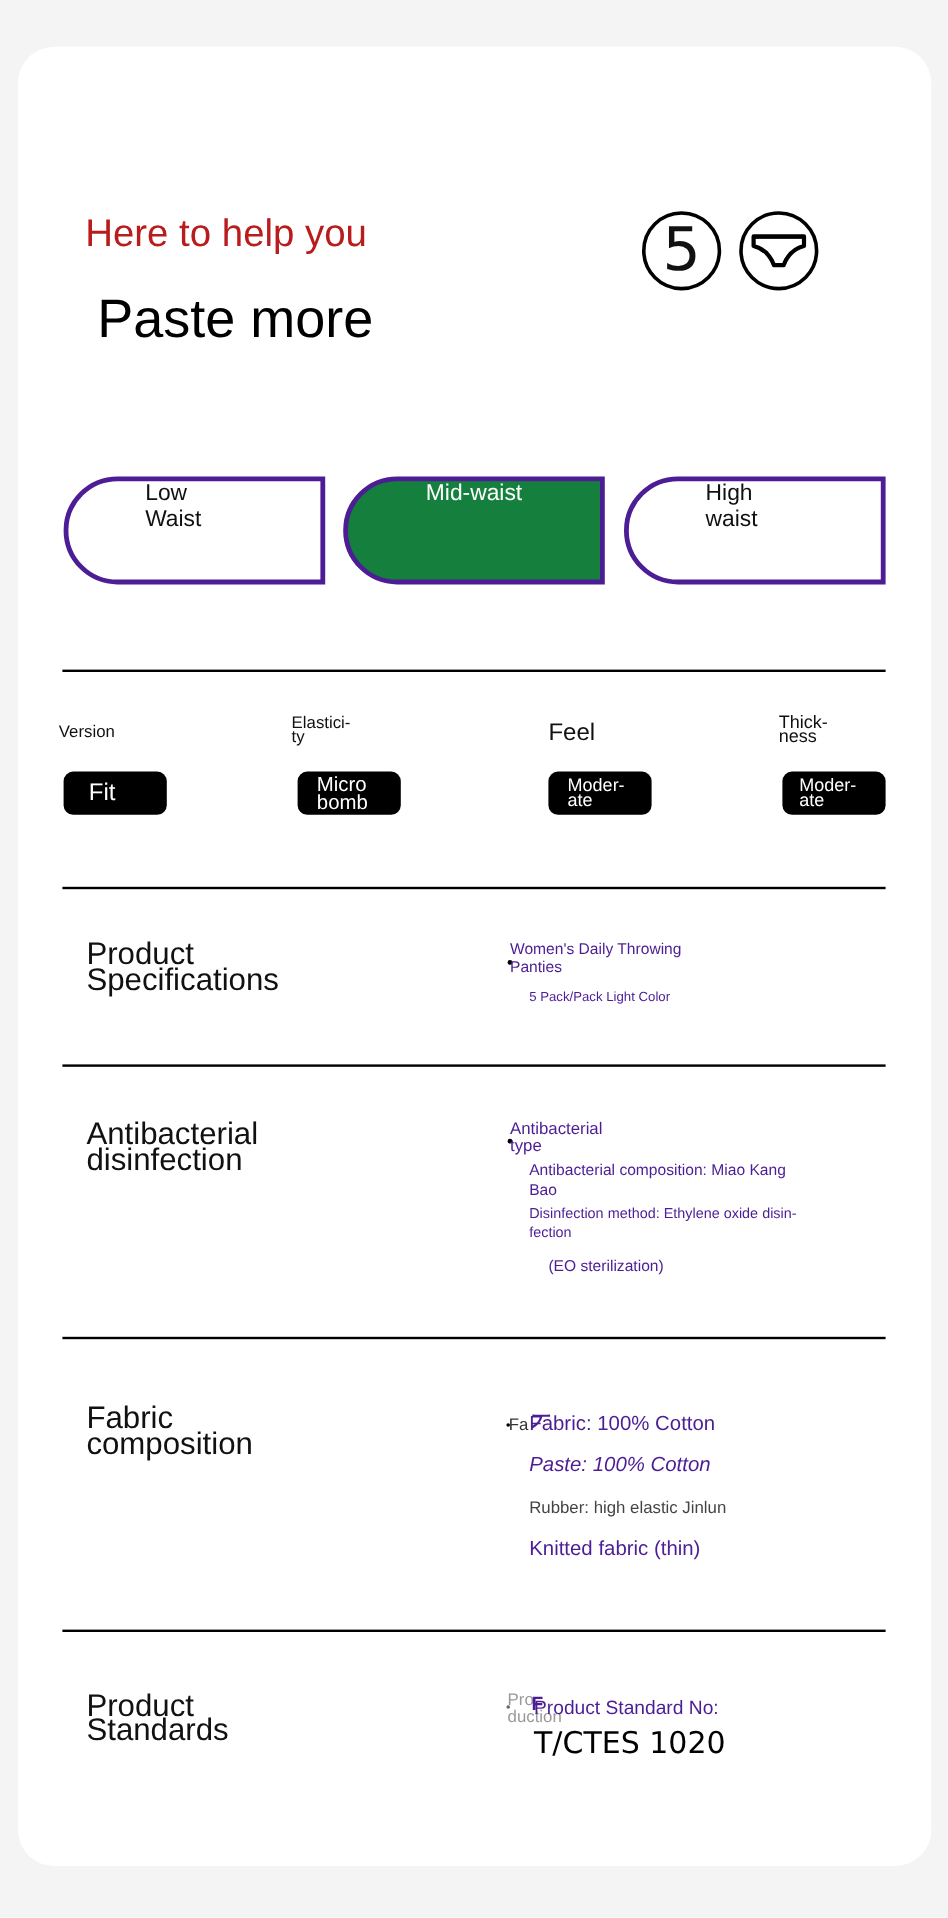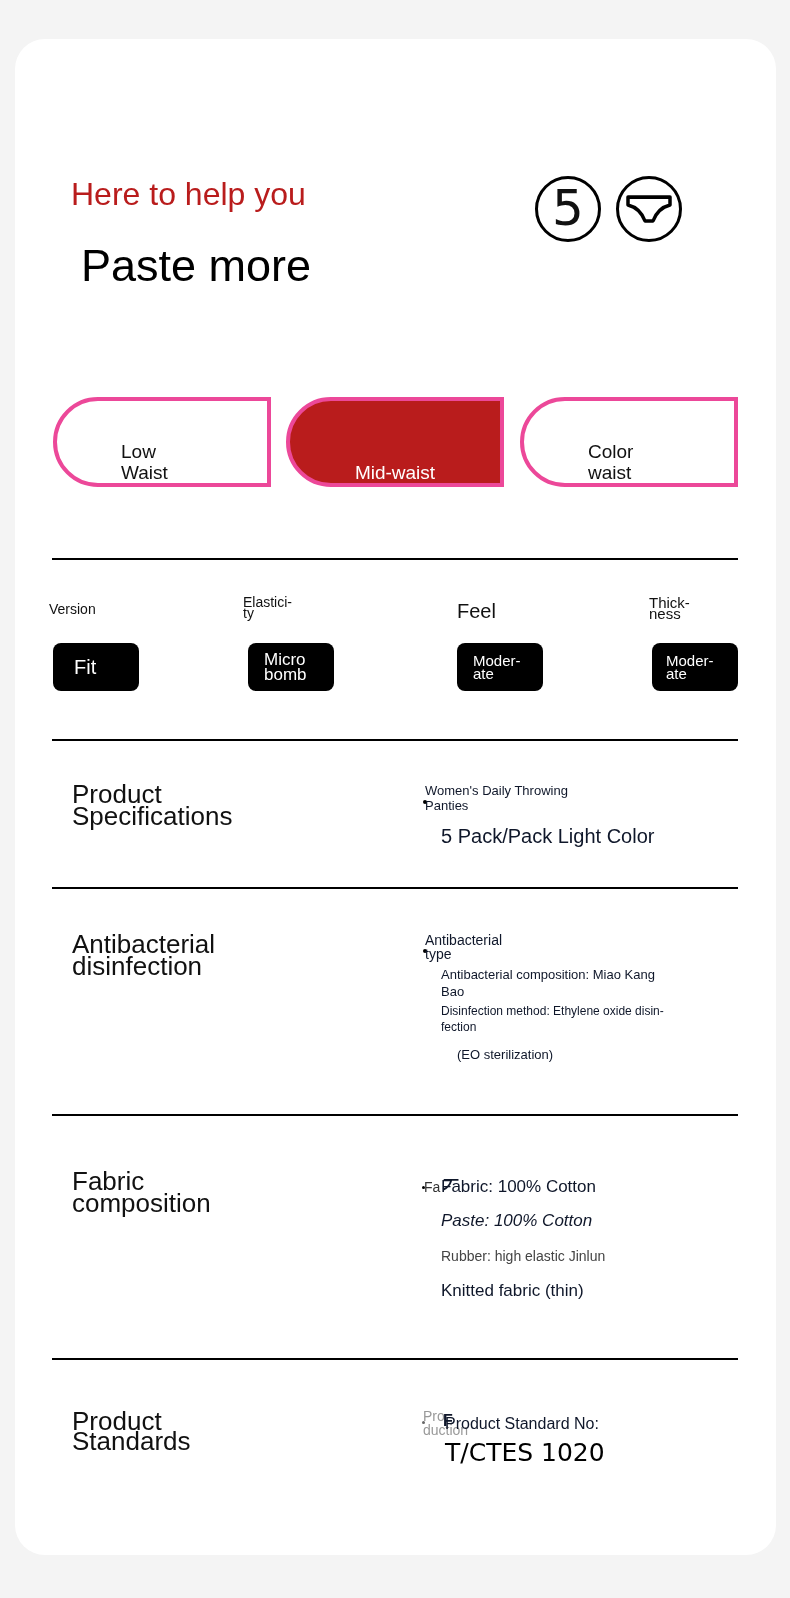--- a/index.html
+++ b/index.html
@@ -24,44 +24,44 @@
       position: absolute; width: 66px; height: 66px; border: 3px solid #000;
       border-radius: 50%; box-sizing: border-box; display: flex;
       align-items: center; justify-content: center; background: #fff;
     }
     .circle-icon.num { left: 535px; top: 176px; }
     .circle-icon.num span { font-family: "DejaVu Sans", sans-serif; font-size: 50px; line-height: 1; margin-top: -2px; }
     .circle-icon.pant { left: 616px; top: 176px; }
 
     .waist-btn {
       position: absolute; top: 397px; width: 218px; height: 90px;
-      box-sizing: border-box; border: 4px solid #ec4899;
+      box-sizing: border-box; border: 4px solid #4c1d95;
       border-radius: 45px 0 0 45px; background: #fff;
-      display: flex; align-items: flex-end; cursor: pointer;
+      display: flex; align-items: flex-start; cursor: pointer;
       font-size: 19px; line-height: 21px;
     }
     .waist-btn.low { left: 53px; }
-    .waist-btn.mid { left: 286px; background: #b91c1c; color: #fff; justify-content: center; }
+    .waist-btn.mid { left: 286px; background: #15803d; color: #fff; justify-content: center; }
     .waist-btn.high { left: 520px; }
     .waist-btn .lbl { padding-left: 64px; width: 80px; }
     .waist-btn.mid .lbl { padding-left: 0; width: auto; text-align: center; }
 
     .divider { position: absolute; left: 52px; width: 686px; height: 2px; background: #000; }
 
     .attr-label { position: absolute; color: #111; line-height: 13px; }
     .attr-btn {
-      position: absolute; top: 643px; width: 86px; height: 48px;
+      position: absolute; top: 643px; width: 86px; height: 36px;
       background: #000; color: #fff; border-radius: 8px;
       display: flex; align-items: center; box-sizing: border-box;
       cursor: pointer;
     }
 
     .sec-title { position: absolute; left: 72px; font-size: 26px; line-height: 22px; width: 160px; color: #111; }
     .bullet { position: absolute; width: 4px; height: 4px; background: #000; border-radius: 50%; }
-    .txt { position: absolute; color: #0f172a; white-space: nowrap; }
+    .txt { position: absolute; color: #4c1d95; white-space: nowrap; }
   </style>
 </head>
 <body>
 
 <div class="card"></div>
 
 <div class="abs hero-sub">Here to help you</div>
 <div class="abs hero-title">Paste more</div>
 
 <div class="circle-icon num">
@@ -78,21 +78,21 @@
   <div class="lbl">
     <div>Low</div>
     <div>Waist</div>
   </div>
 </div>
 <div class="waist-btn mid">
   <div class="lbl">Mid-waist</div>
 </div>
 <div class="waist-btn high">
   <div class="lbl">
-    <div>Color</div>
+    <div>High</div>
     <div>waist</div>
   </div>
 </div>
 
 <div class="divider" style="top:558px;"></div>
 
 <div class="attr-label" style="left:49px;top:603px;font-size:14px;">Version</div>
 <div class="attr-btn" style="left:53px;padding-left:21px;font-size:20px;">Fit</div>
 
 <div class="attr-label" style="left:243px;top:597px;font-size:14px;line-height:11px;">
@@ -126,21 +126,21 @@
 </div>
 
 <div class="divider" style="top:739px;"></div>
 
 <div class="sec-title" style="top:783px;">Product Specifications</div>
 <div class="bullet" style="left:423px;top:800px;"></div>
 <div class="txt" style="left:425px;top:783px;font-size:13px;line-height:15px;">
   <div>Women's Daily Throwing</div>
   <div>Panties</div>
 </div>
-<div class="txt" style="left:441px;top:825px;font-size:20px;">5 Pack/Pack Light Color</div>
+<div class="txt" style="left:441px;top:825px;font-size:11px;">5 Pack/Pack Light Color</div>
 
 <div class="divider" style="top:887px;"></div>
 
 <div class="sec-title" style="top:933px;">Antibacterial disinfection</div>
 <div class="bullet" style="left:423px;top:949px;"></div>
 <div class="txt" style="left:425px;top:933px;font-size:14px;line-height:14px;">
   <div>Antibacterial</div>
   <div>type</div>
 </div>
 <div class="txt" style="left:441px;top:966px;font-size:13px;line-height:17px;">

